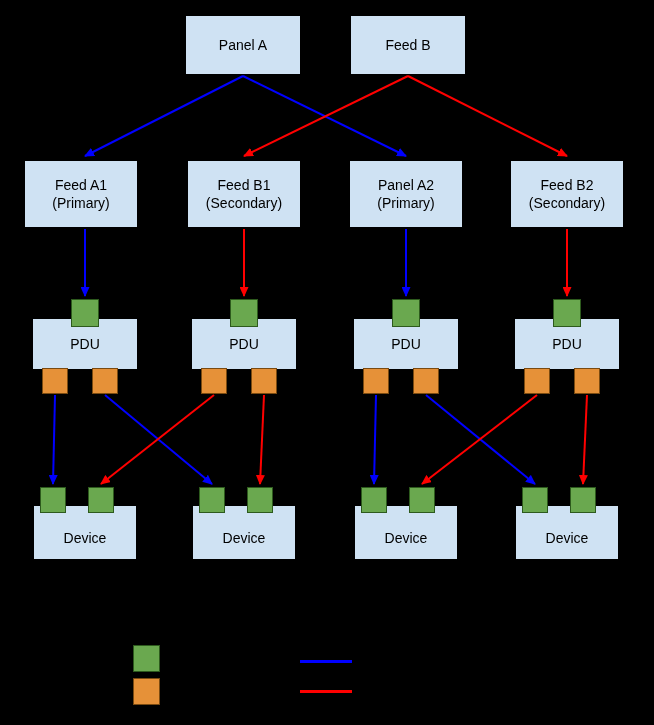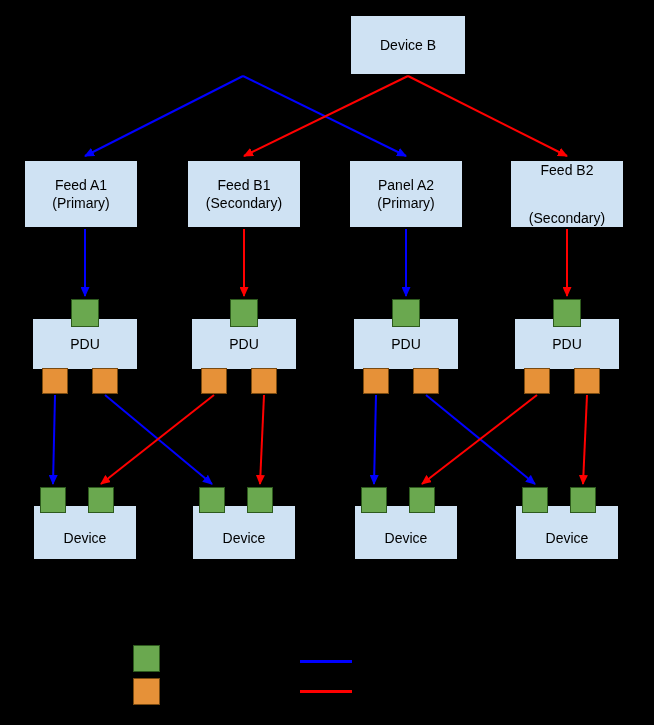--- a/index.html
+++ b/index.html
@@ -102,37 +102,40 @@
       <line x1="55" y1="395" x2="53" y2="484" class="edge edge-primary" marker-end="url(#arrow-primary)"></line>
       <line x1="105" y1="395" x2="212" y2="484" class="edge edge-primary" marker-end="url(#arrow-primary)"></line>
       <line x1="214" y1="395" x2="101" y2="484" class="edge edge-secondary" marker-end="url(#arrow-secondary)"></line>
       <line x1="264" y1="395" x2="260" y2="484" class="edge edge-secondary" marker-end="url(#arrow-secondary)"></line>
       <line x1="376" y1="395" x2="374" y2="484" class="edge edge-primary" marker-end="url(#arrow-primary)"></line>
       <line x1="426" y1="395" x2="535" y2="484" class="edge edge-primary" marker-end="url(#arrow-primary)"></line>
       <line x1="537" y1="395" x2="422" y2="484" class="edge edge-secondary" marker-end="url(#arrow-secondary)"></line>
       <line x1="587" y1="395" x2="583" y2="484" class="edge edge-secondary" marker-end="url(#arrow-secondary)"></line>
     </svg>
 
+  <div class="node" style="left:185px; top:15px; width:116px; height:60px;">
+    <span>Panel A</span>
+  </div>
   <div class="node" style="left:350px; top:15px; width:116px; height:60px;">
-    <span>Device B</span>
+    <span>Feed B</span>
   </div>
 
   <div class="node" style="left:24px; top:160px; width:114px; height:68px;">
     <span>Feed A1</span>
     <span>(Primary)</span>
   </div>
   <div class="node" style="left:187px; top:160px; width:114px; height:68px;">
     <span>Feed B1</span>
     <span>(Secondary)</span>
   </div>
   <div class="node" style="left:349px; top:160px; width:114px; height:68px;">
     <span>Panel A2</span>
     <span>(Primary)</span>
   </div>
-  <div class="node" style="left:510px; top:160px; width:114px; height:68px;justify-content:space-between;">
+  <div class="node" style="left:510px; top:160px; width:114px; height:68px;">
     <span>Feed B2</span>
     <span>(Secondary)</span>
   </div>
 
   <div class="node" style="left:32px; top:318px; width:106px; height:52px;">
     <span>PDU</span>
   </div>
   <div class="node" style="left:191px; top:318px; width:106px; height:52px;">
     <span>PDU</span>
   </div>

